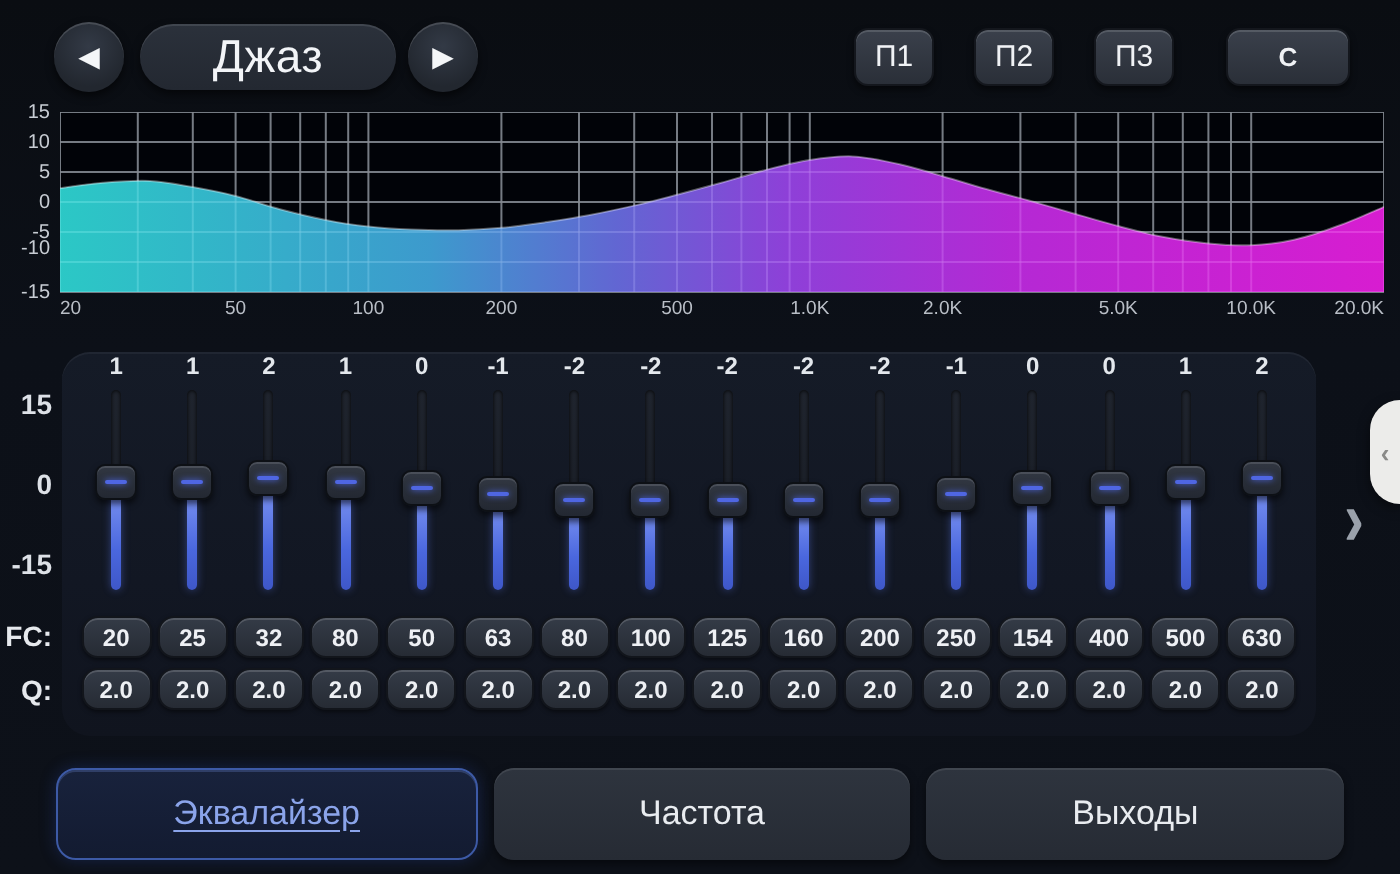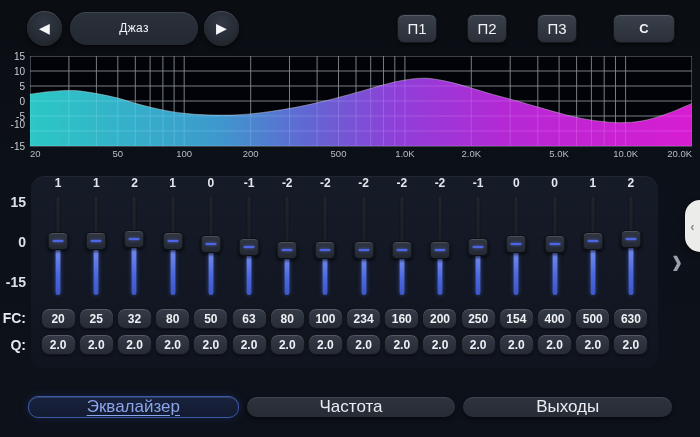--- a/index.html
+++ b/index.html
@@ -9,22 +9,22 @@
 
   
   .topbar { position:absolute; left:0; top:0; width:700px; height:56px; display:flex; align-items:center; }
   .circle-btn { width:35px; height:35px; border-radius:50%; background:radial-gradient(circle at 50% 35%, #333a46, #22272f 70%);
     box-shadow: inset 0 1px 0 rgba(255,255,255,.14), 0 2px 4px rgba(0,0,0,.6);
     display:flex; align-items:center; justify-content:center; color:#f4f6f8; font-size:14px; cursor:pointer; }
   .prev { margin-left:27px; }
   .next { margin-left:6px; }
   .preset-pill { margin-left:8px; width:128px; height:33px; border-radius:17px; background:linear-gradient(180deg,#2b313b,#232831);
     box-shadow: inset 0 1px 0 rgba(255,255,255,.10), 0 2px 4px rgba(0,0,0,.55);
-    display:flex; align-items:center; justify-content:center; font-size:12px; color:#f2f4f7; letter-spacing:.3px; cursor:pointer;}
-  .topbar-right { position:absolute; right:25px; top:14px; display:flex; align-items:center;gap:10px; }
+    display:flex; align-items:center; justify-content:center; font-size:23px; color:#f2f4f7; letter-spacing:.3px; cursor:pointer;}
+  .topbar-right { position:absolute; right:25px; top:14px; display:flex; align-items:center; }
   .mem-btn { width:40px; height:29px; margin-left:20px; border-radius:7px;
     background:linear-gradient(180deg,#3a404b,#2a2f38); border:1px solid #14171d;
     box-shadow: inset 0 1px 0 rgba(255,255,255,.14), 0 2px 3px rgba(0,0,0,.5);
     color:#f0f2f5; font-size:15px; display:flex; align-items:center; justify-content:center; cursor:pointer; }
   .reset-btn { width:62px; margin-left:26px; font-size:13px; font-weight:bold; }
 
   
   .chart-wrap { position:absolute; left:0; top:56px; width:700px; height:110px; }
   .y-axis { position:absolute; left:0; top:0; width:28px; height:90px; }
   .y-axis span { position:absolute; right:3px; font-size:10px; color:#c7ccd3; line-height:10px; }
@@ -63,21 +63,21 @@
   .fc-chip { margin-top:9px; }
   .q-chip { margin-top:5px; }
 
   .next-bands { position:absolute; right:18px; top:78px; font-size:30px; color:#9aa1ab; line-height:26px;
     cursor:pointer; font-weight:bold; transform:scaleY(1.3); }
   .edge-handle { position:absolute; right:0; top:200px; width:15px; height:52px; background:#ececea;
     border-radius:28px 0 0 28px; box-shadow:0 2px 6px rgba(0,0,0,.5); display:flex; align-items:center; justify-content:center;
     color:#8a8a88; font-size:13px; font-weight:bold; cursor:pointer; }
 
   
-  .tabbar { position:absolute; left:28px; right:28px; top:384px; height:46px; display:flex; gap:8px;align-items:center; }
+  .tabbar { position:absolute; left:28px; right:28px; top:384px; height:46px; display:flex; gap:8px; }
   .tab { flex:1; border-radius:10px; background:linear-gradient(180deg,#2e343e,#262b34);
     box-shadow: inset 0 1px 0 rgba(255,255,255,.09), 0 2px 4px rgba(0,0,0,.5);
     display:flex; align-items:center; justify-content:center; font-size:17px; color:#e9ecf0; cursor:pointer; }
   .tab.active { background:linear-gradient(180deg,#18223c,#131b31); border:1px solid #3d5aa6;
     box-shadow: inset 0 1px 0 rgba(120,150,230,.25), 0 0 8px rgba(40,70,160,.35); }
   .tab.active .tab-label { color:#8ba4ea; text-decoration:underline; text-underline-offset:3px; }
 </style>
 </head>
 <body>
 
@@ -334,21 +334,21 @@
 
   <div class="band">
     <div class="band-gain">-2</div>
     <div class="slider">
       <div class="track"></div>
       <div class="fill" style="top: 60.5px; bottom: 4px;"></div>
       <div class="thumb" style="top: 47.5px;">
               <span class="thumb-line"></span>
             </div>
     </div>
-    <div class="chip fc-chip">234</div>
+    <div class="chip fc-chip">125</div>
     <div class="chip q-chip">2.0</div>
   </div>
 
   <div class="band">
     <div class="band-gain">-2</div>
     <div class="slider">
       <div class="track"></div>
       <div class="fill" style="top: 60.5px; bottom: 4px;"></div>
       <div class="thumb" style="top: 47.5px;">
               <span class="thumb-line"></span>

